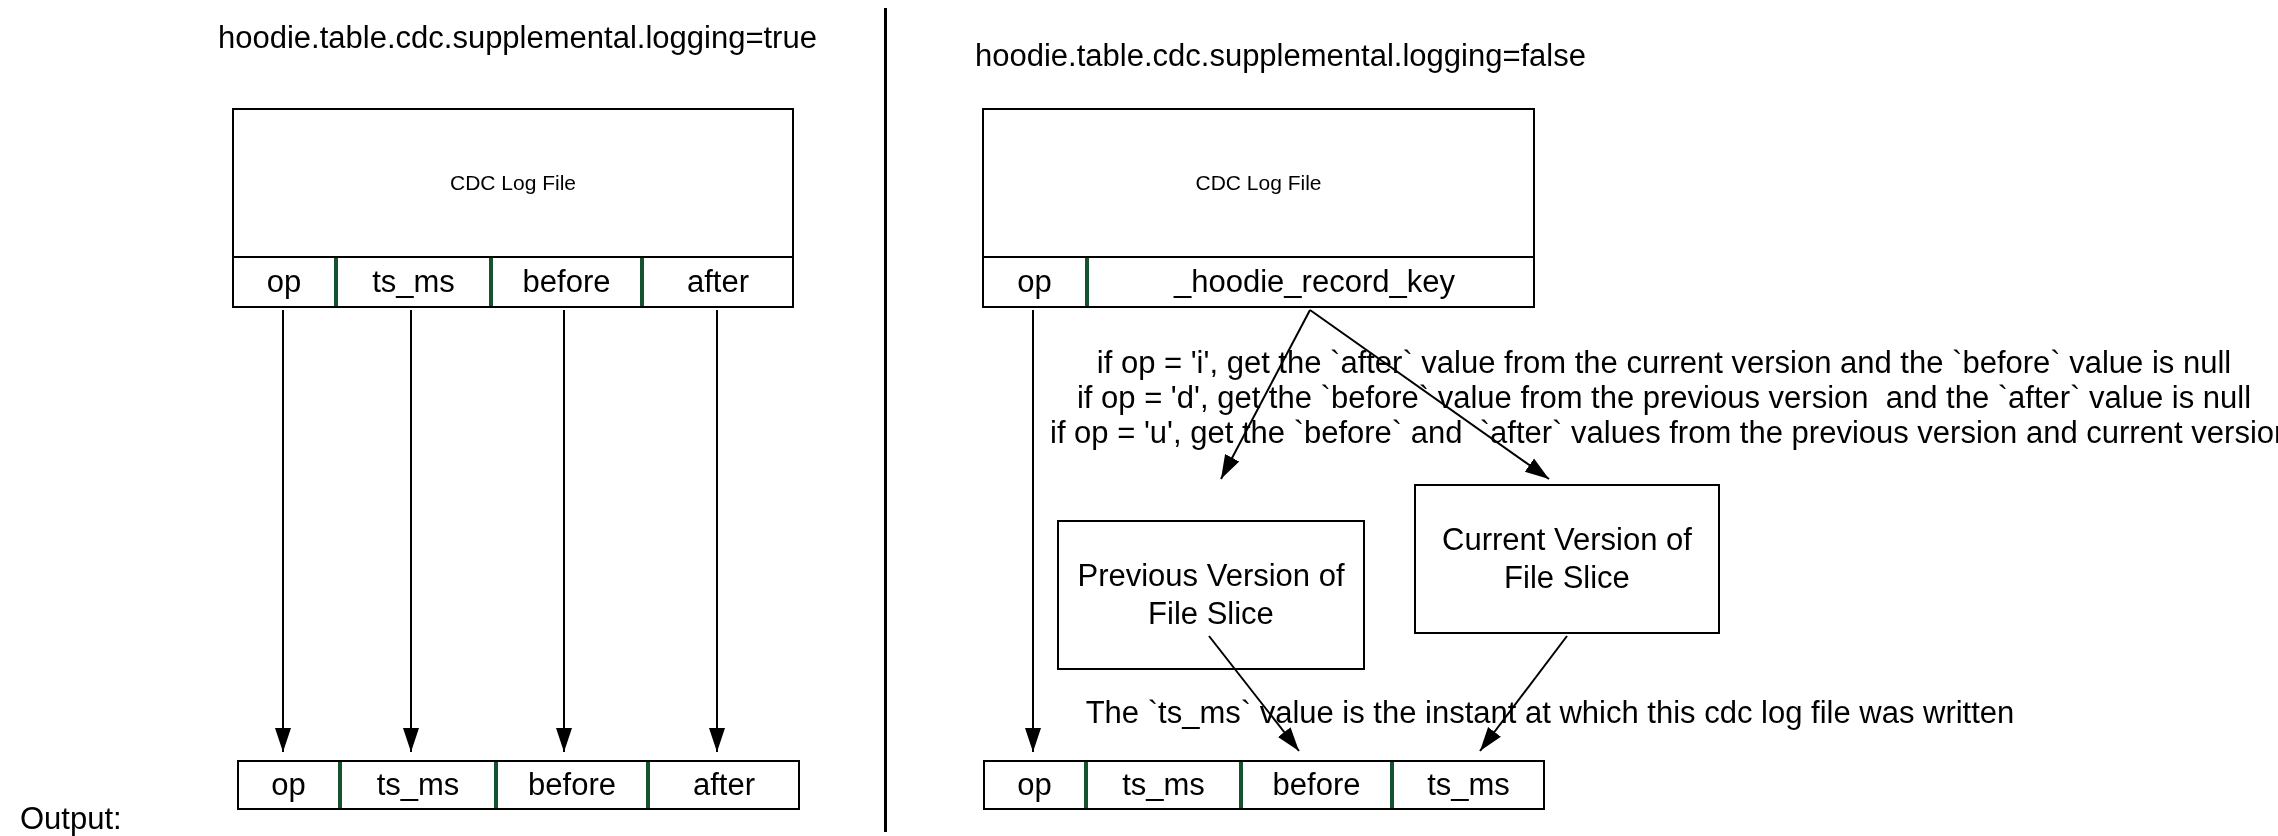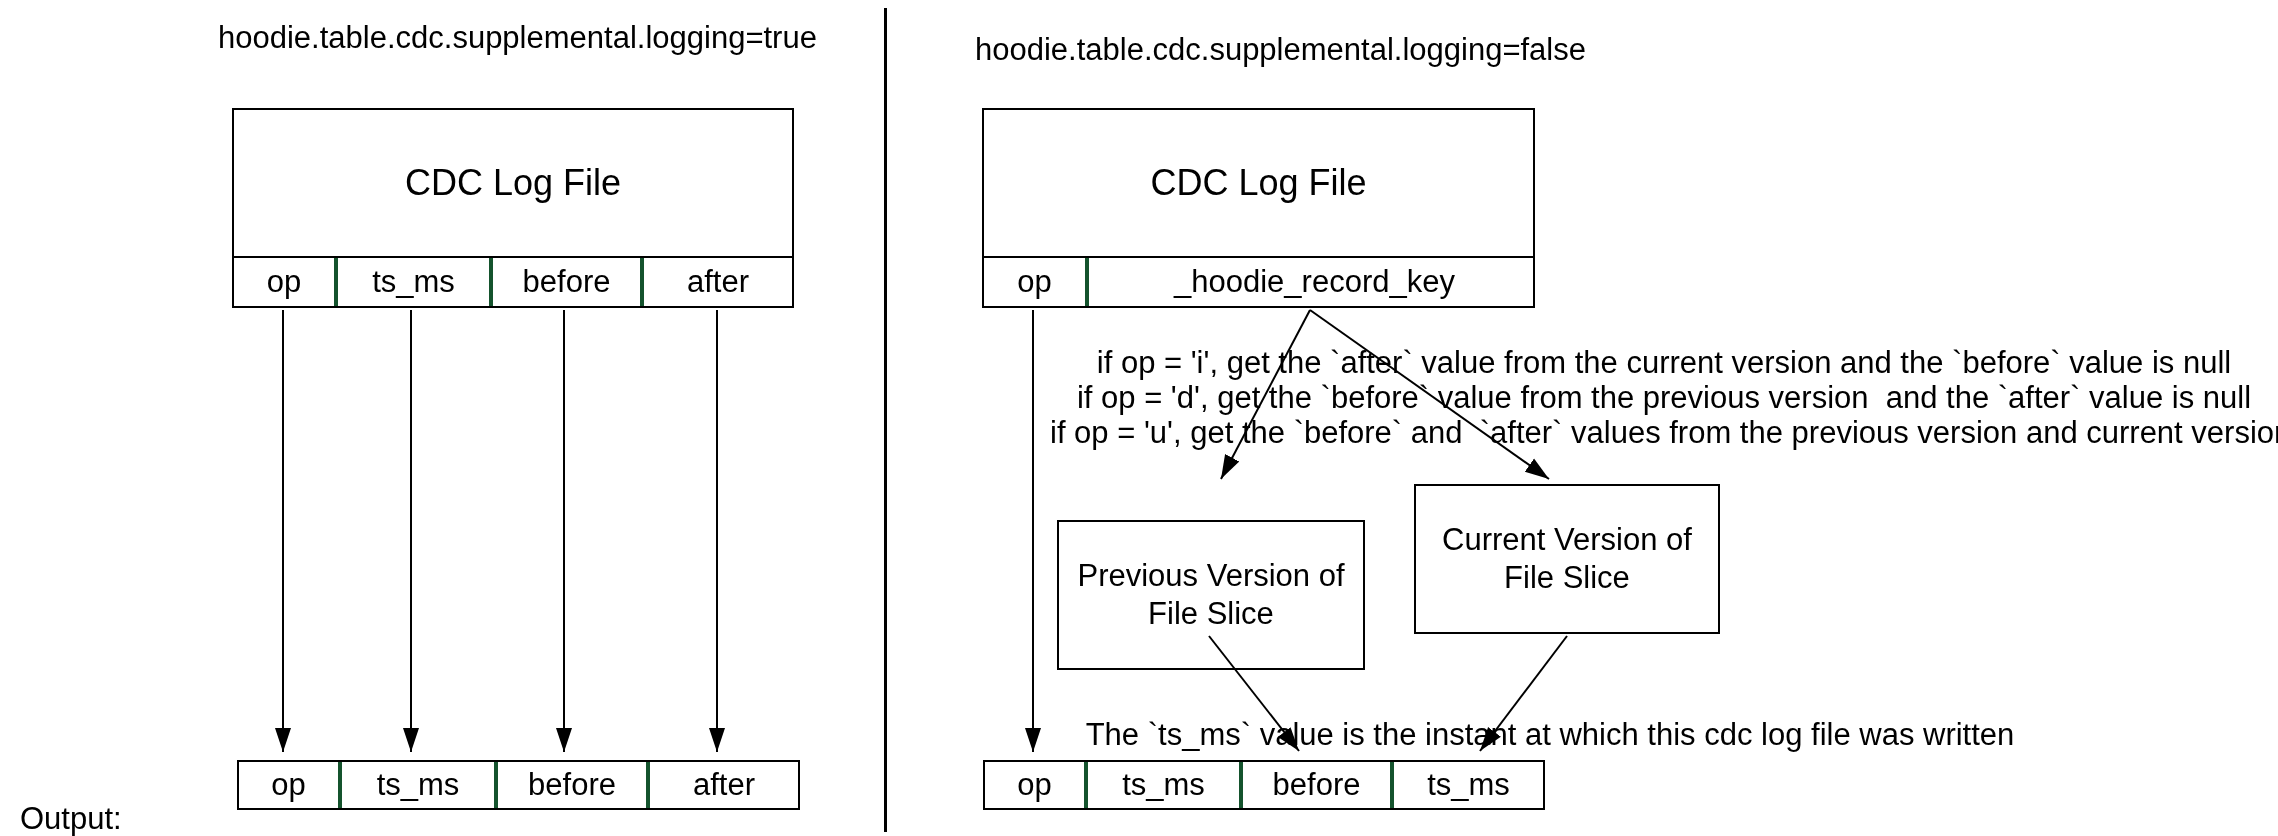--- a/index.html
+++ b/index.html
@@ -22,21 +22,21 @@
     box-sizing: border-box;
     background: #ffffff;
     display: flex;
     flex-direction: column;
   }
   .cdc-header {
     flex: 1 1 auto;
     display: flex;
     align-items: center;
     justify-content: center;
-    font-size: 36px;
+    font-size: 21px;
   }
   .cell-row {
     flex: 0 0 50px;
     display: flex;
     border-top: 2px solid #000000;
     box-sizing: border-box;
   }
   .cell {
     box-sizing: border-box;
     display: flex;
@@ -58,21 +58,21 @@
     box-sizing: border-box;
     display: flex;
     flex-direction: column;
     align-items: center;
     justify-content: center;
     font-size: 31px;
     line-height: 38px;
     text-align: center;
     background: #ffffff;
   }
-  .note-text { font-size: 31px; text-align: center; white-space: pre; margin-top: 22px; }
+  .note-text { font-size: 31px; text-align: center; white-space: pre; }
   svg.arrow-layer { position: absolute; left: 0; top: 0; pointer-events: none; }
 </style>
 </head>
 <body>
 
 <div id="canvas">
 
   <div class="abs divider"></div>
 
   <div class="abs title-text" style="left:218px; top:20px;">hoodie.table.cdc.supplemental.logging=true</div>
@@ -89,21 +89,21 @@
 
   <div class="abs title-text" style="left:20px; top:766px;margin-top:35px;">Output:</div>
 
   <div class="abs out-row" style="left:237px; top:760px; width:563px; height:50px;">
     <div class="cell" style="width:99px;">op</div>
     <div class="cell" style="width:156px;">ts_ms</div>
     <div class="cell" style="width:152px;">before</div>
     <div class="cell" style="flex:1;">after</div>
   </div>
 
-  <div class="abs title-text" style="left:975px; top:32px;">hoodie.table.cdc.supplemental.logging=false</div>
+  <div class="abs title-text" style="left:975px; top:38px;">hoodie.table.cdc.supplemental.logging=false</div>
 
   <div class="abs cdc-box" style="left:982px; top:108px; width:553px; height:200px;">
     <div class="cdc-header">CDC Log File</div>
     <div class="cell-row">
       <div class="cell" style="width:101px;">op</div>
       <div class="cell" style="flex:1;padding-left:7px;">_hoodie_record_key</div>
     </div>
   </div>
 
   <div class="abs" style="left:1050px; top:345px; width:1228px;">

